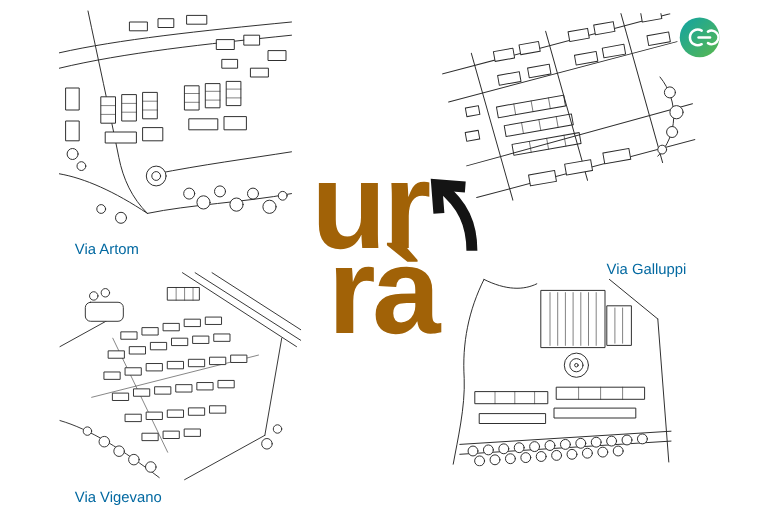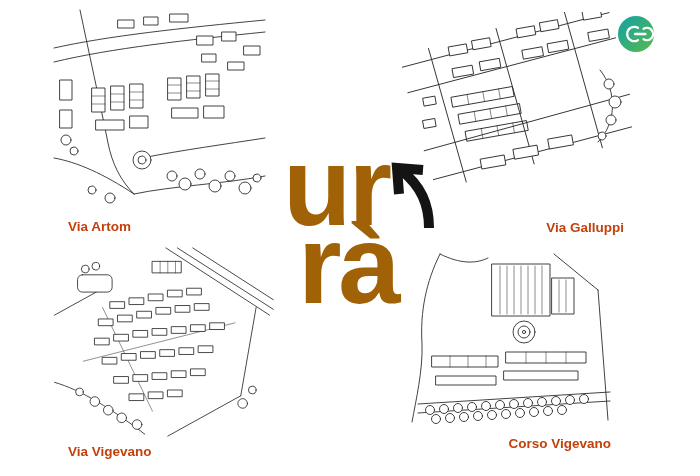--- a/index.html
+++ b/index.html
@@ -9,28 +9,28 @@
   
   .sketch path, .sketch rect, .sketch circle, .sketch polygon, .sketch polyline, .sketch line {
     stroke:#2e2e2e; stroke-width:0.9; fill:none; stroke-linecap:round; stroke-linejoin:round;
   }
   .sketch .hl { stroke:none; }
   .sketch .b  { fill:#ffffff; }
   .sketch .thin { stroke-width:0.55; }
 
   .map { position:absolute; }
   .map svg { display:block; }
-  .map figcaption { font-weight:bold; font-size:13.5px; color:#c2410c; }
+  .map figcaption { font-weight:normal; font-size:13.5px; color:#0369a1; }
   .map-artom    { left:52px;  top:8px; }
   .map-galluppi { left:402px; top:12px; }
   .map-arquata  { left:52px;  top:246px; }
   .map-vigevano { left:404px; top:252px; }
   .cap-left  { text-align:left;  padding-left:16px;  margin-top:6px; }
   .cap-right { text-align:right; padding-right:8px; }
-  .map-galluppi figcaption { margin-top:18px; }
+  .map-galluppi figcaption { margin-top:35px; }
   .map-vigevano figcaption { margin-top:12px; }
 
   
   .logo { position:absolute; left:283px; top:148px; width:150px; color:#a16207; font-weight:bold; }
   .logo-line { font-size:112px; line-height:78px; letter-spacing:-3px; white-space:nowrap; }
   .logo-line2 { margin-left:15px; }
   .logo-arrow { position:absolute; right:-4px; top:10px; }
   .logo-arrow path, .logo-arrow polyline { stroke:#141414; stroke-width:10; fill:none; stroke-linejoin:miter; }
 
   
@@ -265,21 +265,20 @@
           <circle class="b" cx="60" cy="165" r="4.5"></circle>
           <circle class="b" cx="74" cy="164" r="4.5"></circle>
           <circle class="b" cx="88" cy="163" r="4.5"></circle>
           <circle class="b" cx="102" cy="162" r="4.5"></circle>
           <circle class="b" cx="116" cy="161" r="4.5"></circle>
           <circle class="b" cx="130" cy="160" r="4.5"></circle>
           <circle class="b" cx="144" cy="159" r="4.5"></circle>
           <circle class="b" cx="158" cy="158" r="4.5"></circle>
       </g>
     </svg>
-    <figcaption class="cap-right">Corso Vigevano</figcaption>
   </figure>
 
   <div class="logo">
     <div class="logo-line"><span>ur</span></div>
     <div class="logo-line logo-line2"><span>rà</span></div>
     <svg class="logo-arrow" viewBox="0 0 52 78" width="52" height="78">
       <path d="M44,70 C44,46 36,28 16,12"></path>
       <polyline points="14,36 12,10 38,12"></polyline>
     </svg>
   </div>

